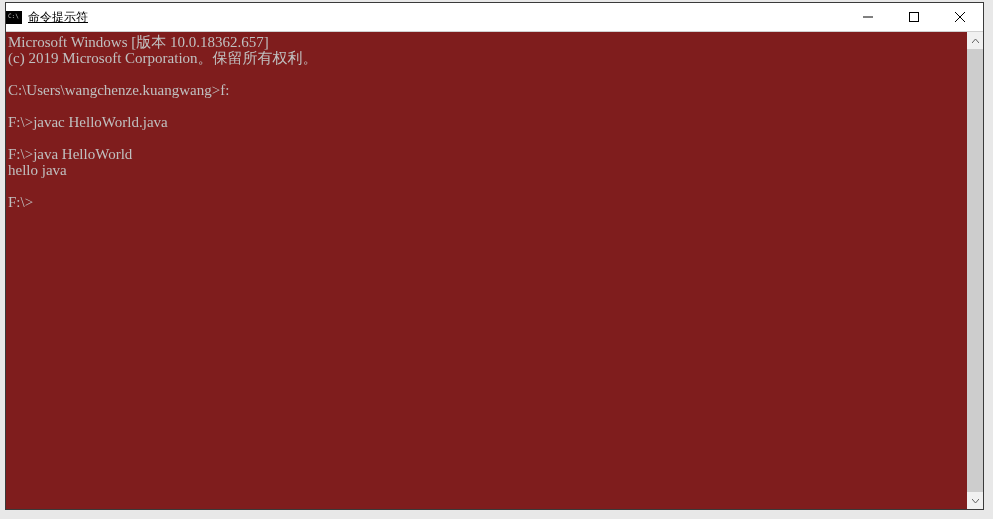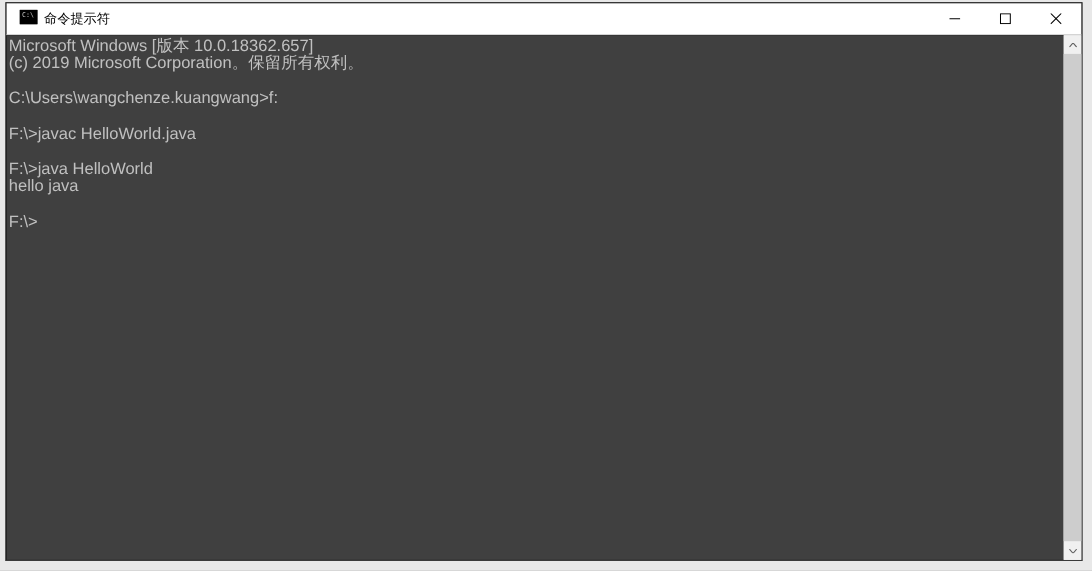--- a/index.html
+++ b/index.html
@@ -26,23 +26,24 @@
     }
     .titlebar {
       height: 29px;
       background: #fff;
       display: flex;
       align-items: center;
       border-bottom: 1px solid #d0d0d0;
     }
     .titlebar-left {
       display: flex;
-      align-items: flex-start;
+      align-items: center;
       flex: 1;
-      padding-left: 12px;
+      padding-left: 0;
+      text-decoration: underline;
     }
     .app-icon {
       width: 16px;
       height: 13px;
       background: #000;
       border: 1px solid #000;
       margin-right: 6px;
       position: relative;
       display: flex;
       align-items: flex-start;
@@ -76,23 +77,23 @@
       width: 10px;
       height: 10px;
     }
     .terminal-body {
       flex: 1;
       display: flex;
       background: #000;
     }
     .terminal-content {
       flex: 1;
-      background: #404040;
+      background: #7f1d1d;
       color: #c0c0c0;
-      font-family: Liberation Sans, sans-serif;
+      font-family: Liberation Serif, serif;
       font-size: 15px;
       line-height: 16px;
       padding: 2px 0 0 2px;
       white-space: pre;
       overflow: hidden;
     }
     .terminal-line {
       display: block;
       min-height: 16px;
     }

